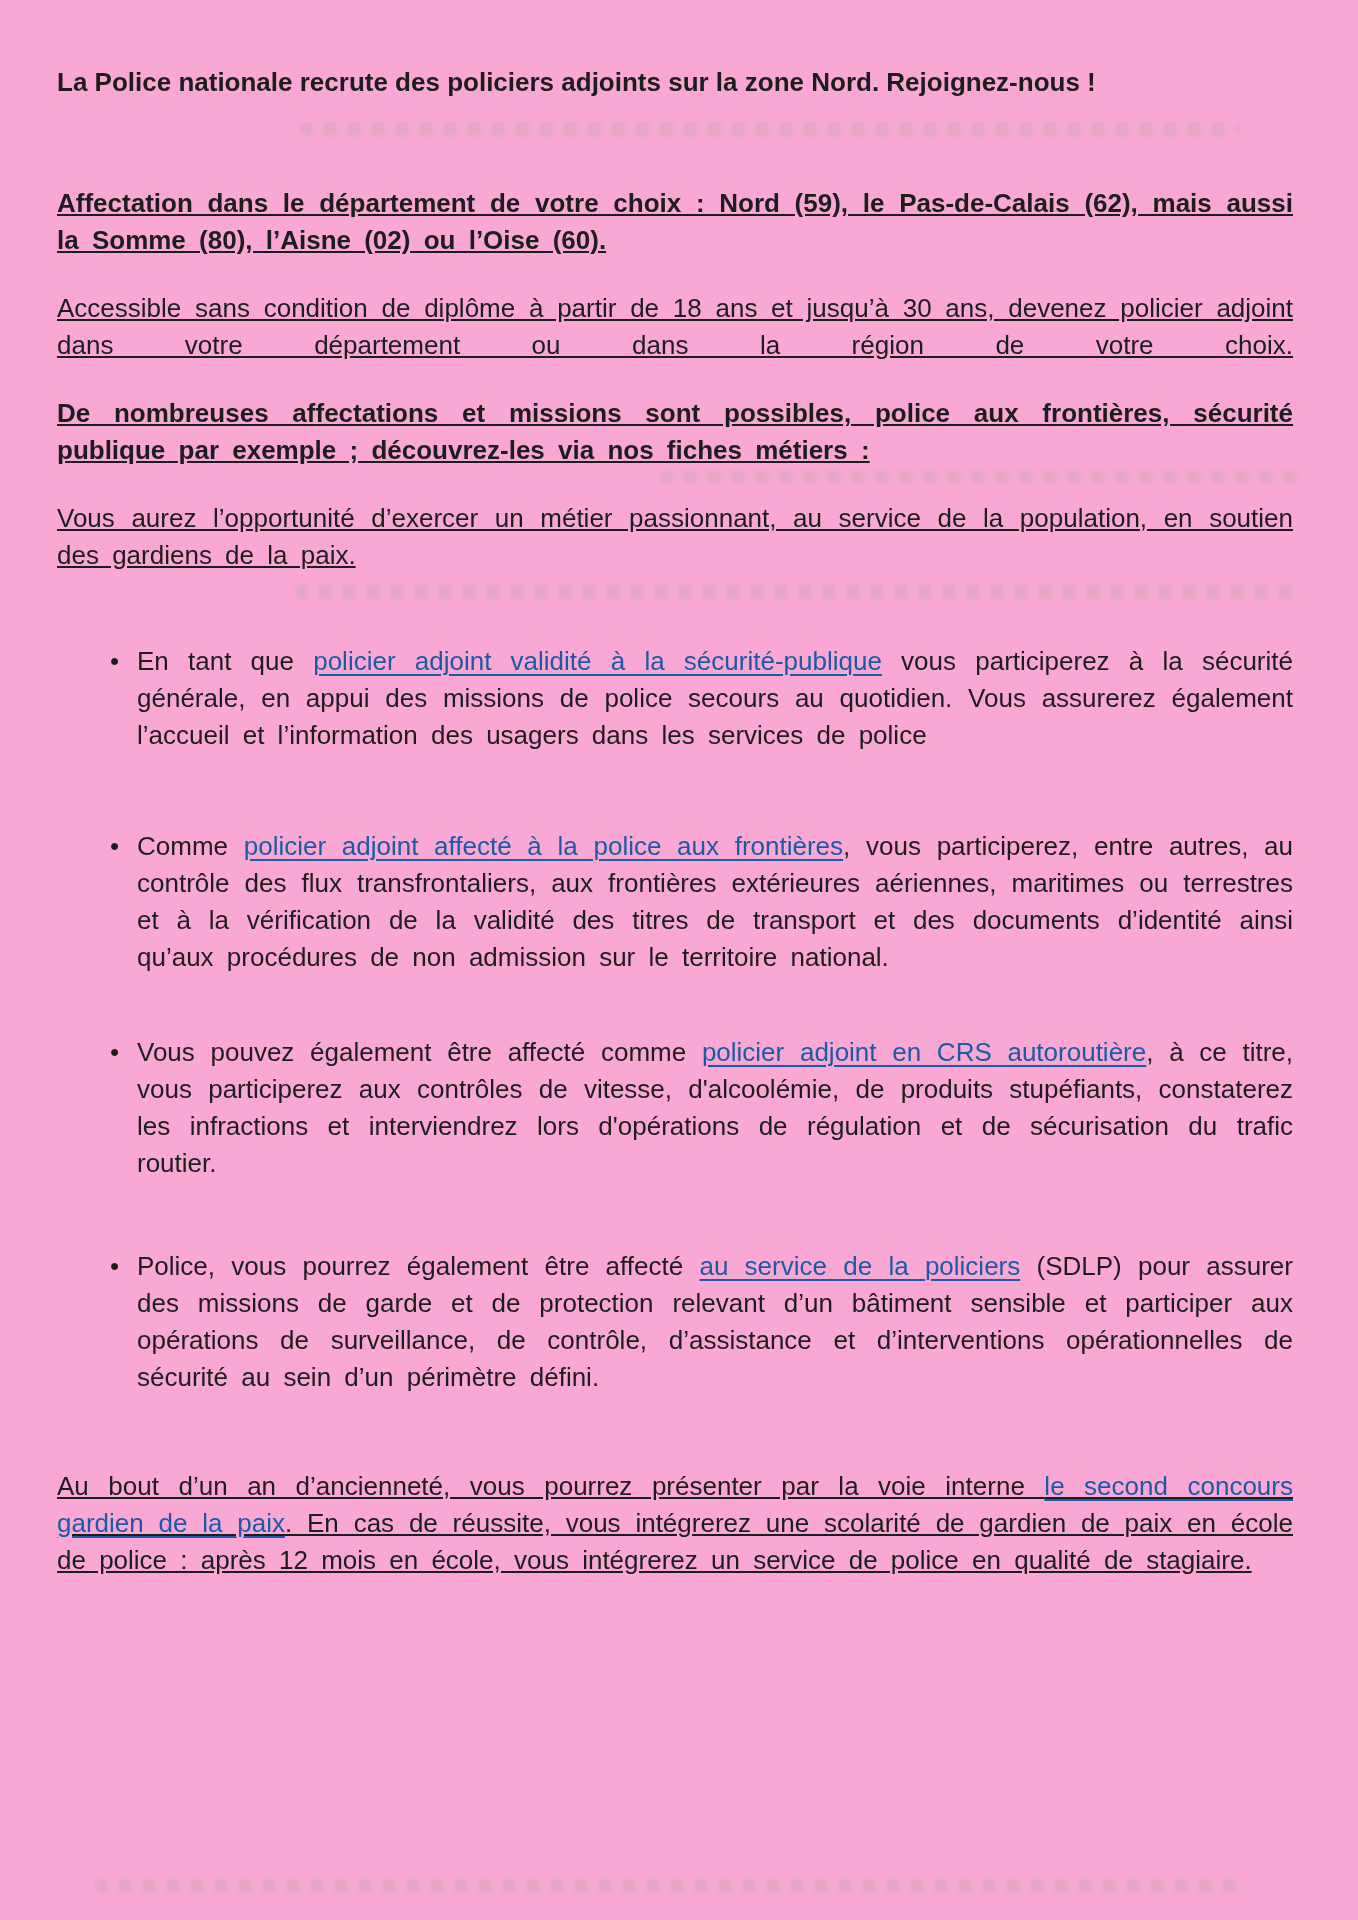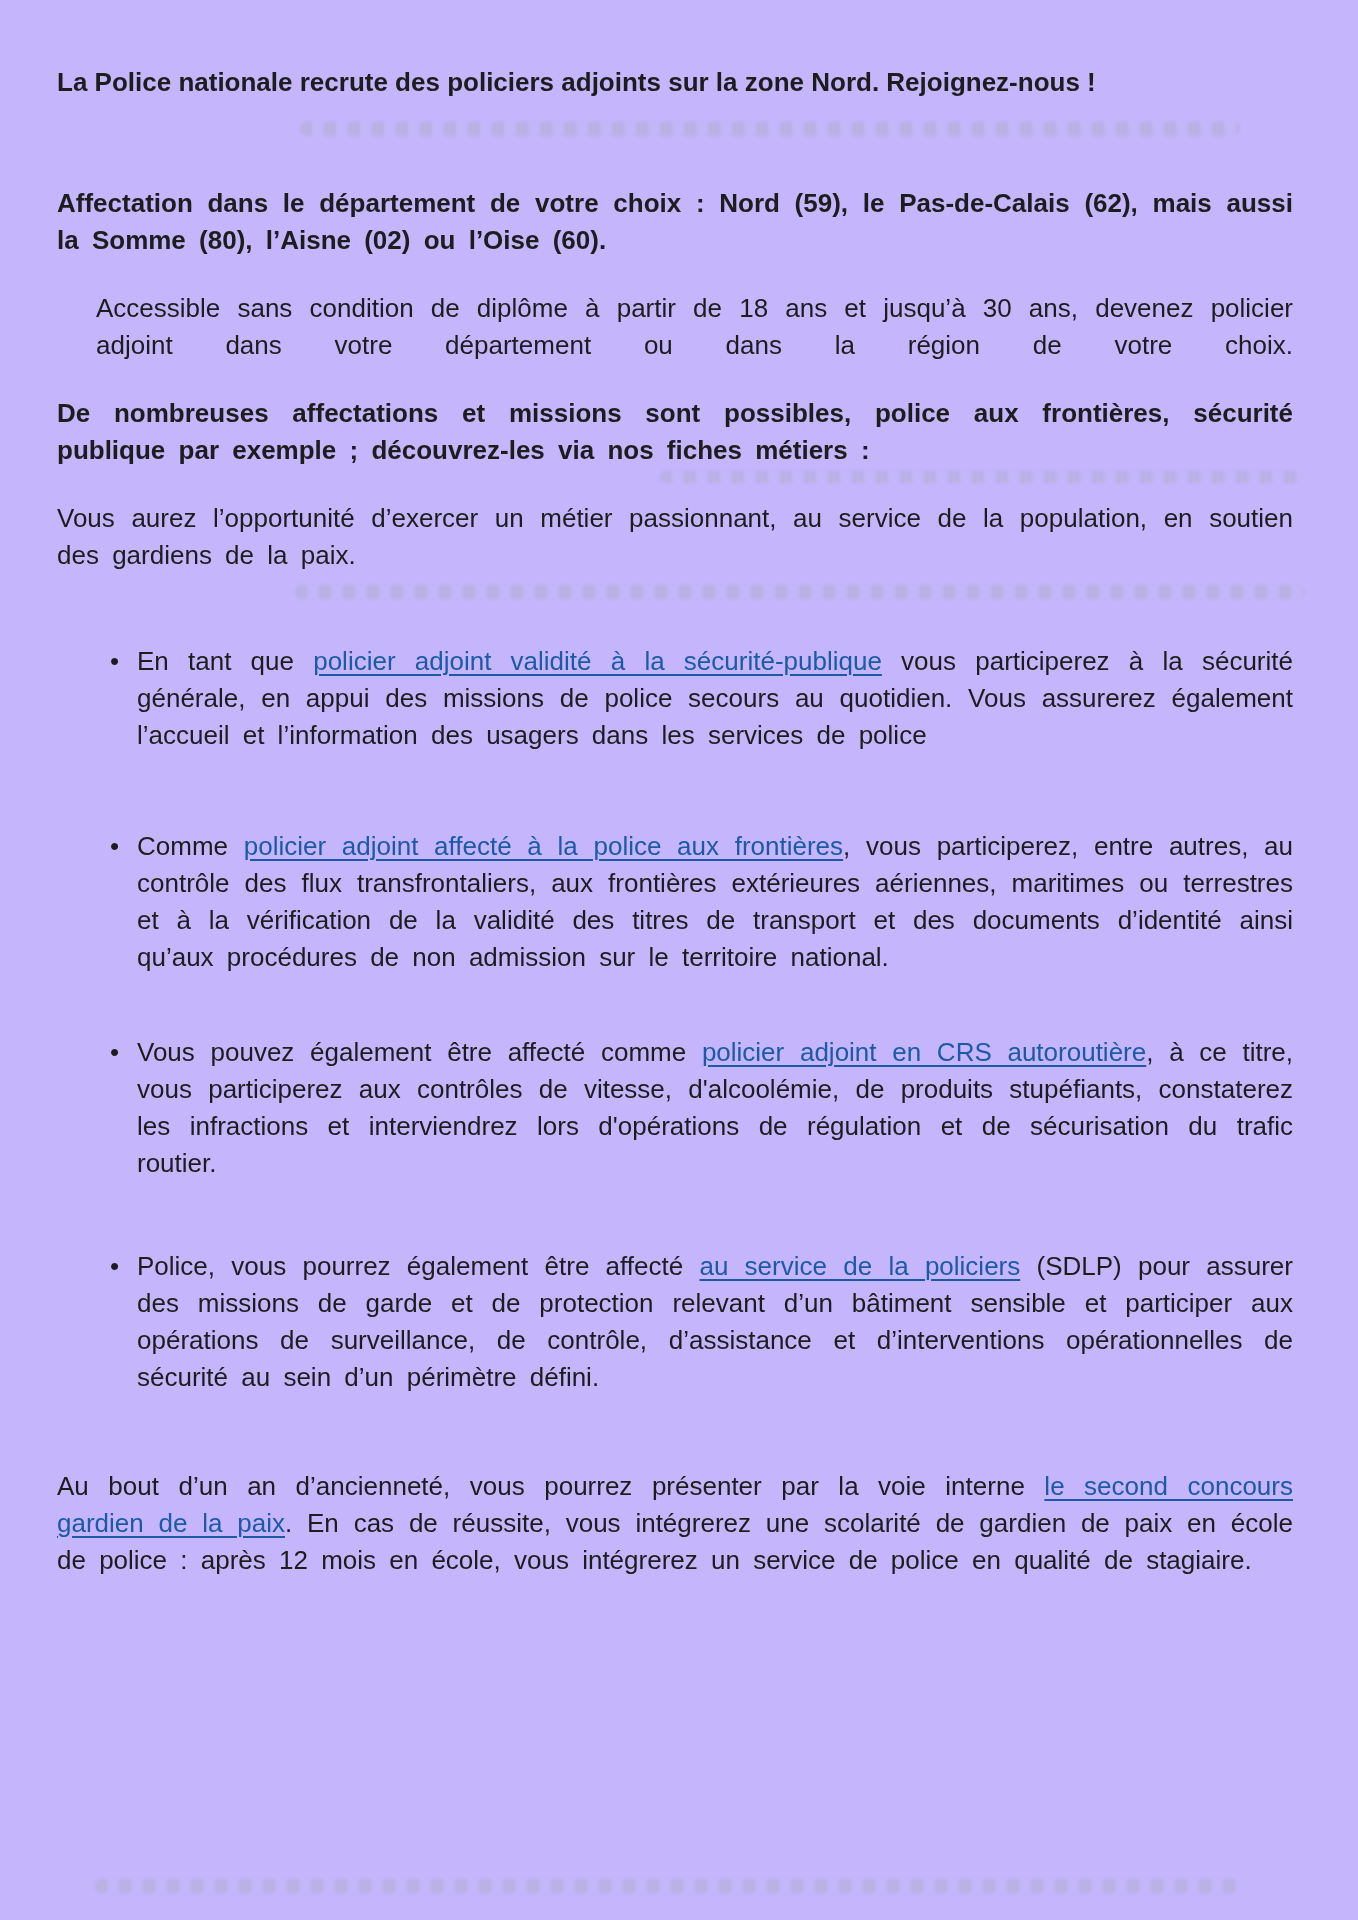--- a/index.html
+++ b/index.html
@@ -1,40 +1,41 @@
 <!DOCTYPE html>
 <html><head>
 <meta charset="utf-8">
 <style>
   html,body{margin:0;padding:0;}
   .page{
     position:relative;
     width:1358px;
     height:1920px;
-    background:#c4b5fd;
+    background:#f9a8d4;
     overflow:hidden;
     box-sizing:border-box;
     padding:64px 65px 12px 57px;
     font-family:"Liberation Sans", sans-serif;
     font-size:26px;
     line-height:37px;
     color:#1d1d1d;
   }
   .title{
     margin:0;
     font-weight:bold;
     white-space:nowrap;
   }
   .para{
     margin:0;
     text-align:justify;
     word-spacing:6px;
+    text-decoration:underline;
   }
   .bold{font-weight:bold;}
-  .justify-last{text-align-last:justify;margin-left:39px;}
+  .justify-last{text-align-last:justify;}
   .m-heading{margin-top:84px;}
   .m-std{margin-top:31px;}
   .bullets{
     list-style:none;
     margin:69px 0 0 0;
     padding:0;
   }
   .bullet{
     display:flex;
     padding-left:53px;

